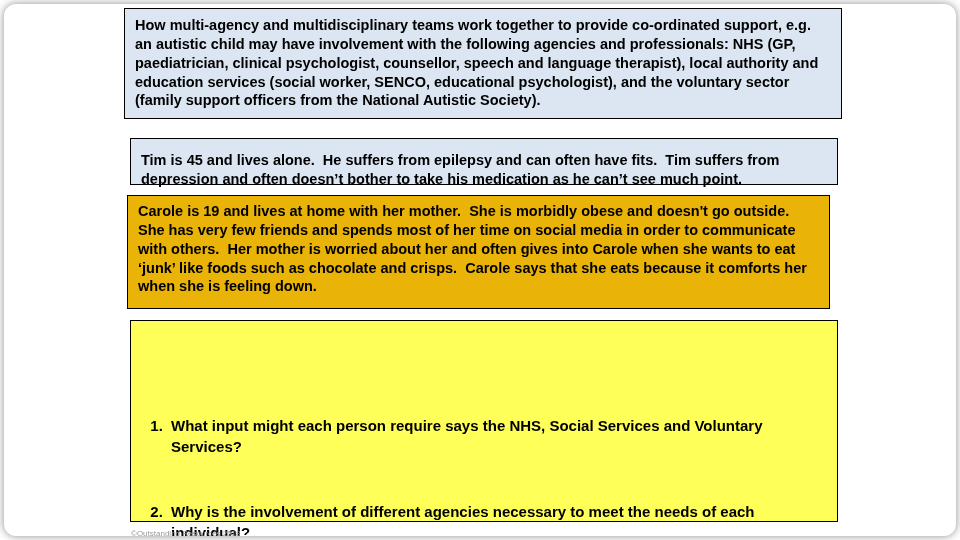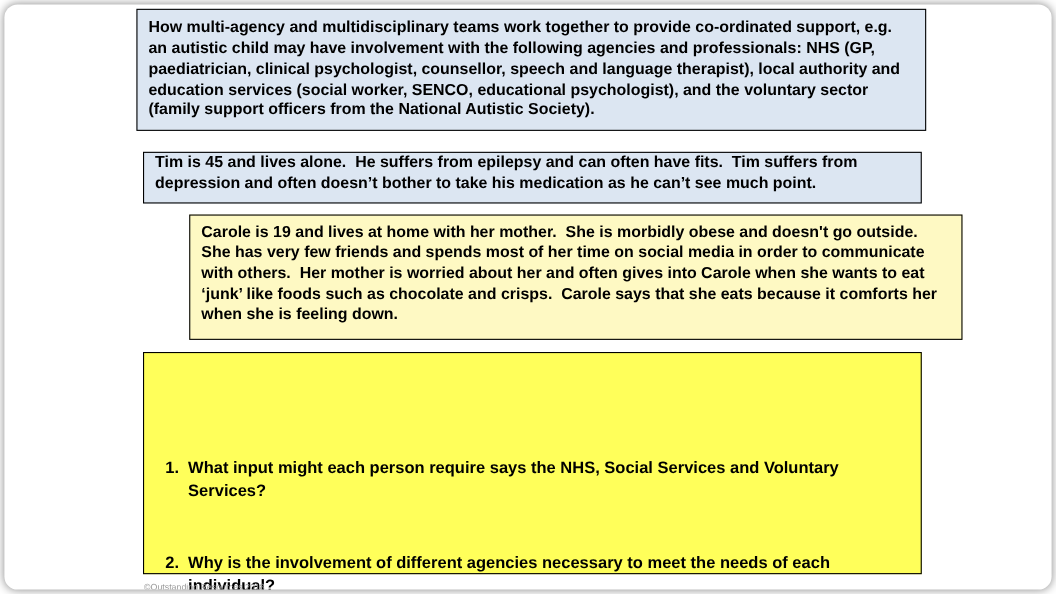--- a/index.html
+++ b/index.html
@@ -22,32 +22,32 @@
     position: absolute;
     border: 1px solid #000000;
     color: #000000;
     font-weight: bold;
     font-size: 14.5px;
     line-height: 1.3;
     box-sizing: border-box;
     white-space: pre-wrap;
   }
   .box-blue { background: #dce6f2; }
-  .box-white { background: #fef9c3; margin-left: 45px; }
+  .box-white { background: #eab308; }
   .box-yellow { background: #ffff5a; }
 
   .intro-box {
     left: 120px; top: 4px;
     width: 718px; height: 111px;
     padding: 7px 10px;
   }
   .tim-box {
     left: 126px; top: 134px;
     width: 708px; height: 47px;
-    padding: 0 10px;
+    padding: 12px 10px;
   }
   .carole-box {
     left: 123px; top: 191px;
     width: 703px; height: 114px;
     padding: 6px 10px;
     white-space: pre-wrap;
   }
   .questions-box {
     left: 126px; top: 316px;
     width: 708px; height: 202px;

